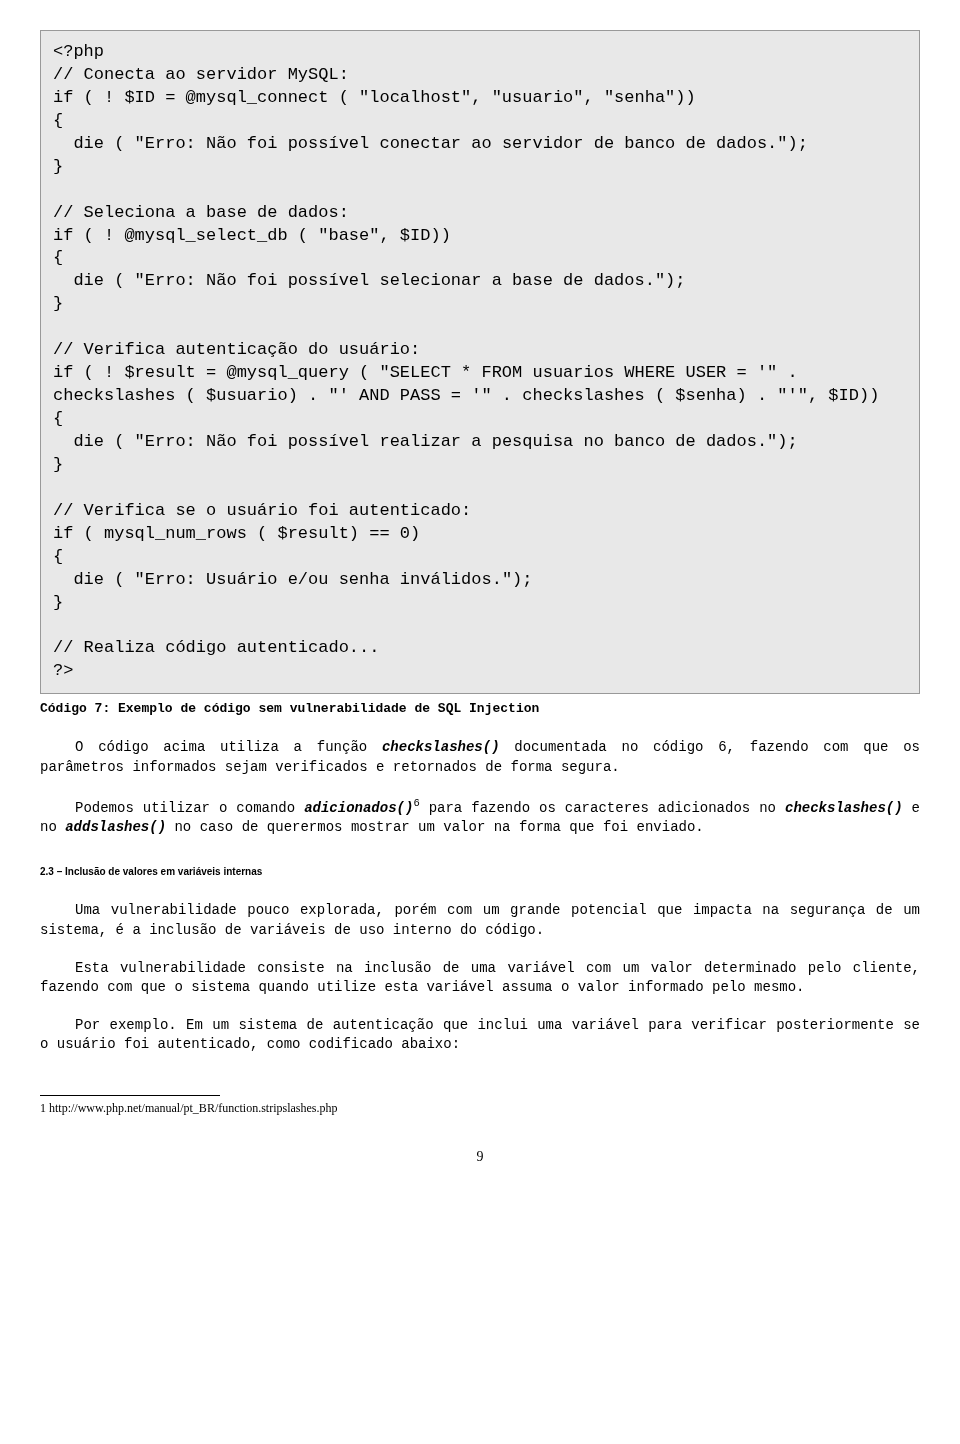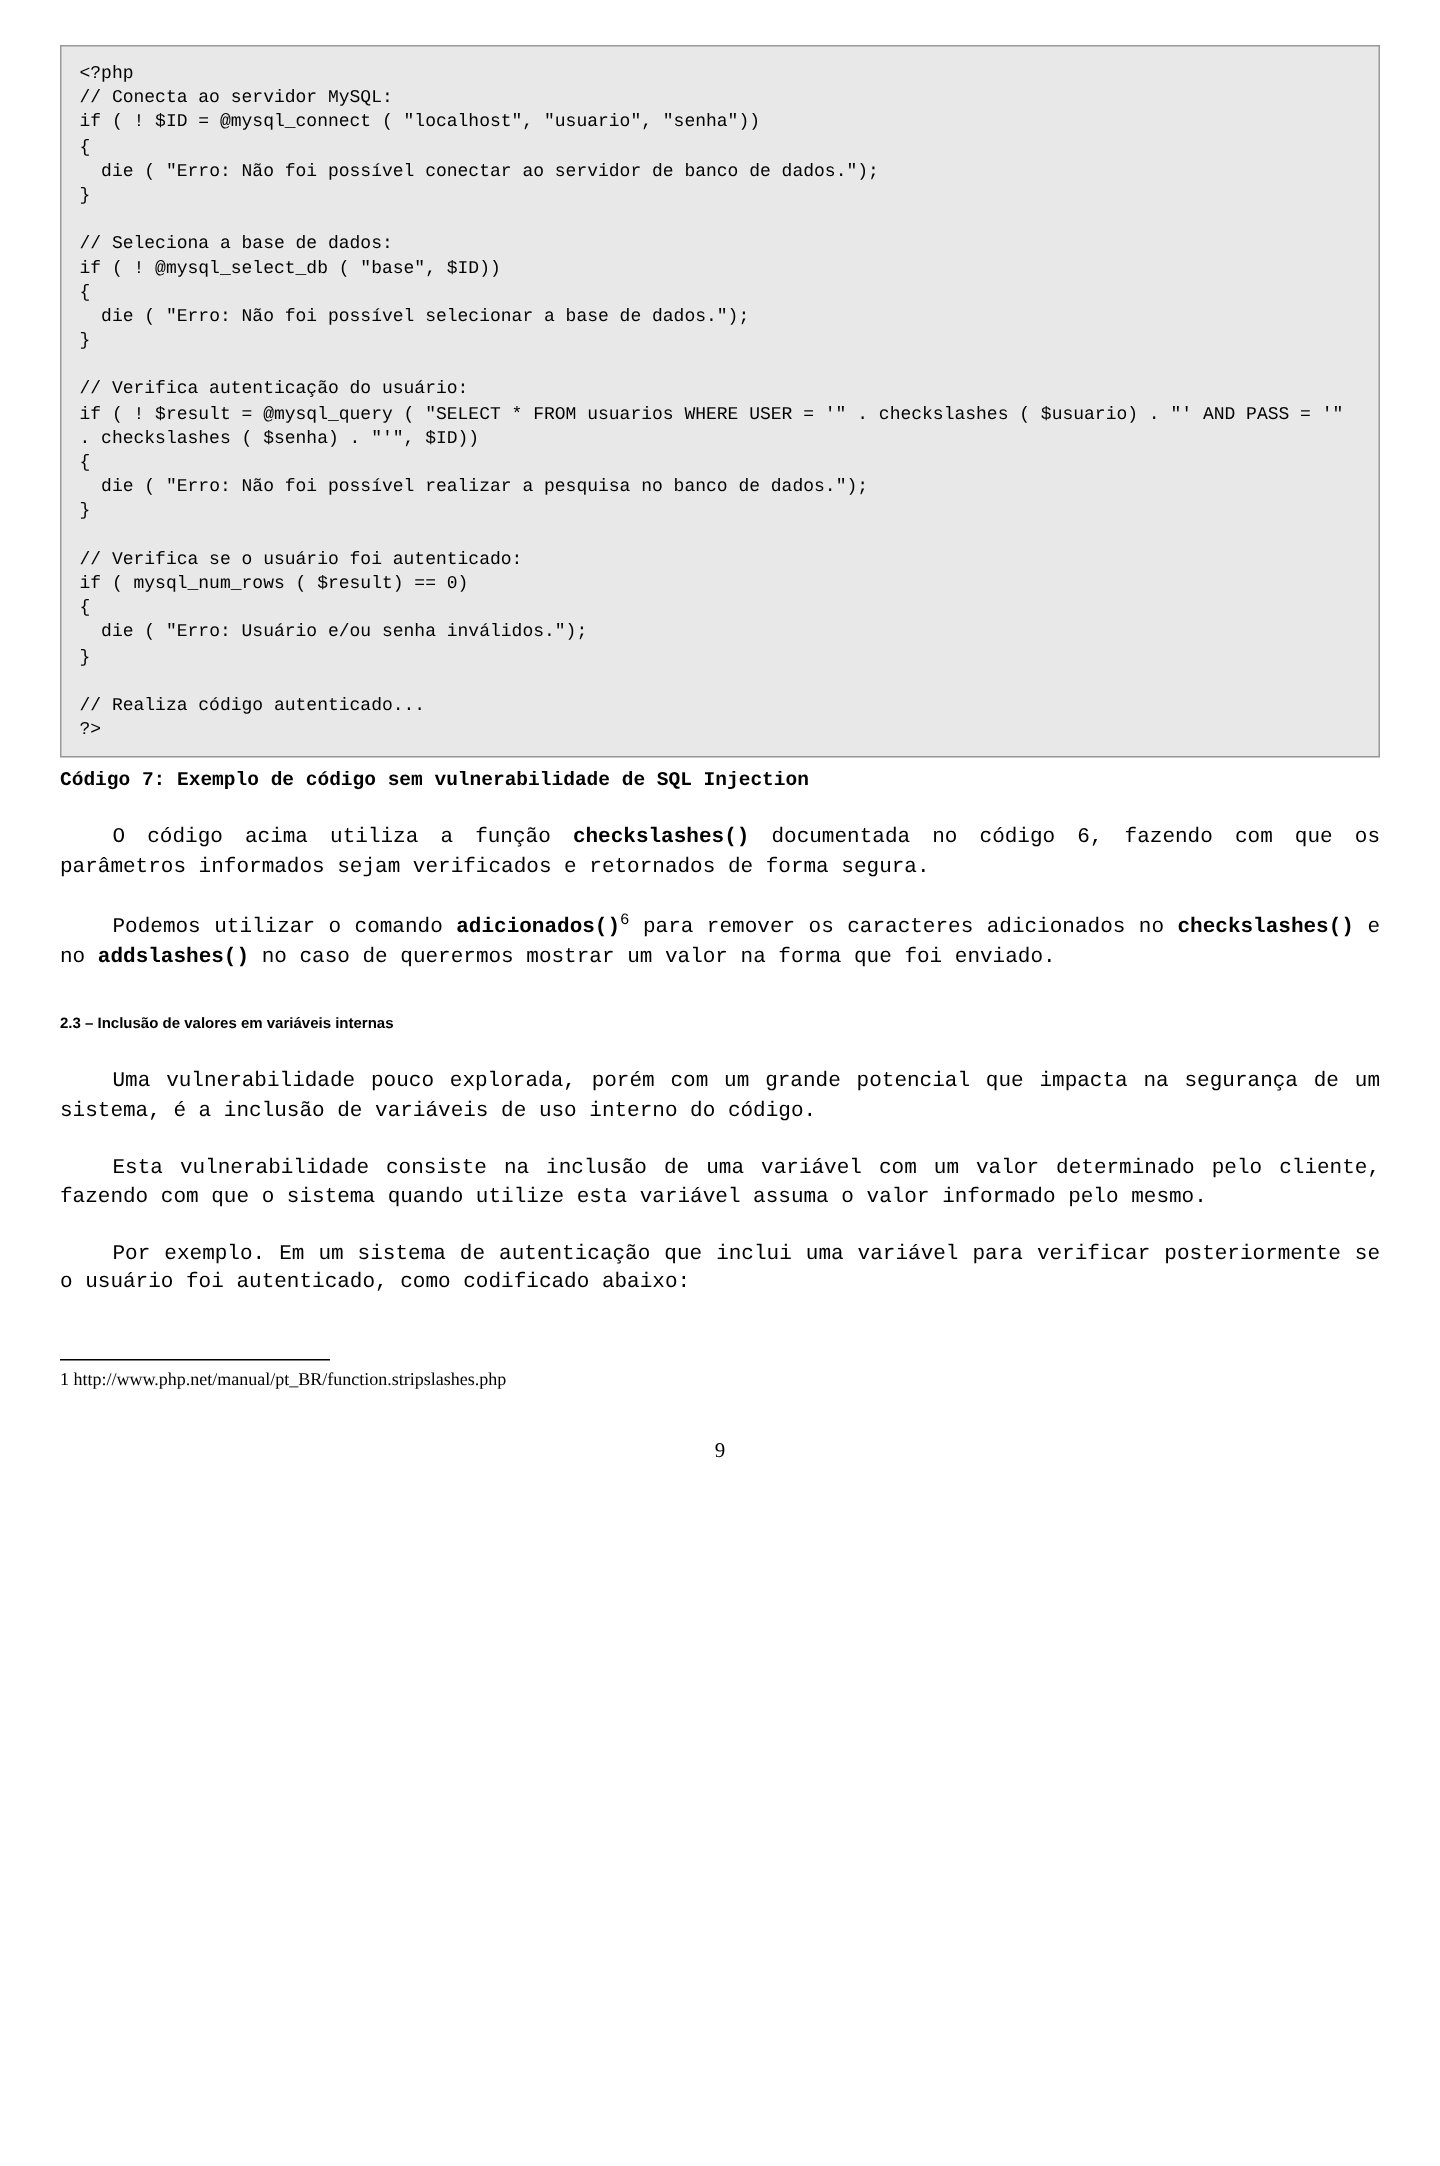--- a/index.html
+++ b/index.html
@@ -10,39 +10,39 @@
     font-size: 14px;
     line-height: 1.4;
     color: #000;
     width: 880px;
   }
   .code-block {
     background: #e8e8e8;
     border: 1px solid #999;
     padding: 10px 12px;
     font-family: 'Courier New', Courier, monospace;
-    font-size: 12px;
+    font-size: 17px;
     line-height: 1.35;
     white-space: pre-wrap;
     word-wrap: break-word;
   }
   .caption {
     font-family: 'Courier New', Courier, monospace;
     font-weight: bold;
     margin: 6px 0 20px 0;
     font-size: 13px;
   }
   p.body {
     text-align: justify;
     font-family: 'Courier New', Courier, monospace;
     font-size: 14px;
     margin: 0 0 18px 0;
     text-indent: 2.5em;
   }
-  p.body .bold-italic { font-weight: bold; }
+  p.body .bold-italic { font-weight: bold; font-style: italic; }
   h2.section {
     font-family: Liberation Sans, sans-serif;
     font-weight: bold;
     font-size: 10px;
     margin: 28px 0 22px 0;
   }
   .footnote-sep {
     border: none;
     border-top: 1px solid #000;
     width: 180px;
@@ -91,21 +91,21 @@
 // Realiza código autenticado...
 ?&gt;</div>
 
 <div class="caption">Código 7: Exemplo de código sem vulnerabilidade de SQL Injection</div>
 
 <p class="body">
   <span>O código acima utiliza a função </span><span class="bold-italic">checkslashes()</span><span> documentada no código 6, fazendo com que os parâmetros informados sejam verificados e retornados de forma segura.</span>
 </p>
 
 <p class="body">
-  <span>Podemos utilizar o comando </span><span class="bold-italic">adicionados()</span><sup>6</sup><span> para remover os caracteres adicionados no </span><span class="bold-italic">checkslashes()</span><span> e no </span><span class="bold-italic">addslashes()</span><span> no caso de querermos mostrar um valor na forma que foi enviado.</span>
+  <span>Podemos utilizar o comando </span><span class="bold-italic">adicionados()</span><sup>6</sup><span> para fazendo os caracteres adicionados no </span><span class="bold-italic">checkslashes()</span><span> e no </span><span class="bold-italic">addslashes()</span><span> no caso de querermos mostrar um valor na forma que foi enviado.</span>
 </p>
 
 <h2 class="section">2.3 – Inclusão de valores em variáveis internas</h2>
 
 <p class="body">Uma vulnerabilidade pouco explorada, porém com um grande potencial que impacta na segurança de um sistema, é a inclusão de variáveis de uso interno do código.</p>
 
 <p class="body">Esta vulnerabilidade consiste na inclusão de uma variável com um valor determinado pelo cliente, fazendo com que o sistema quando utilize esta variável assuma o valor informado pelo mesmo.</p>
 
 <p class="body">Por exemplo. Em um sistema de autenticação que inclui uma variável para verificar posteriormente se o usuário foi autenticado, como codificado abaixo:</p>
 

